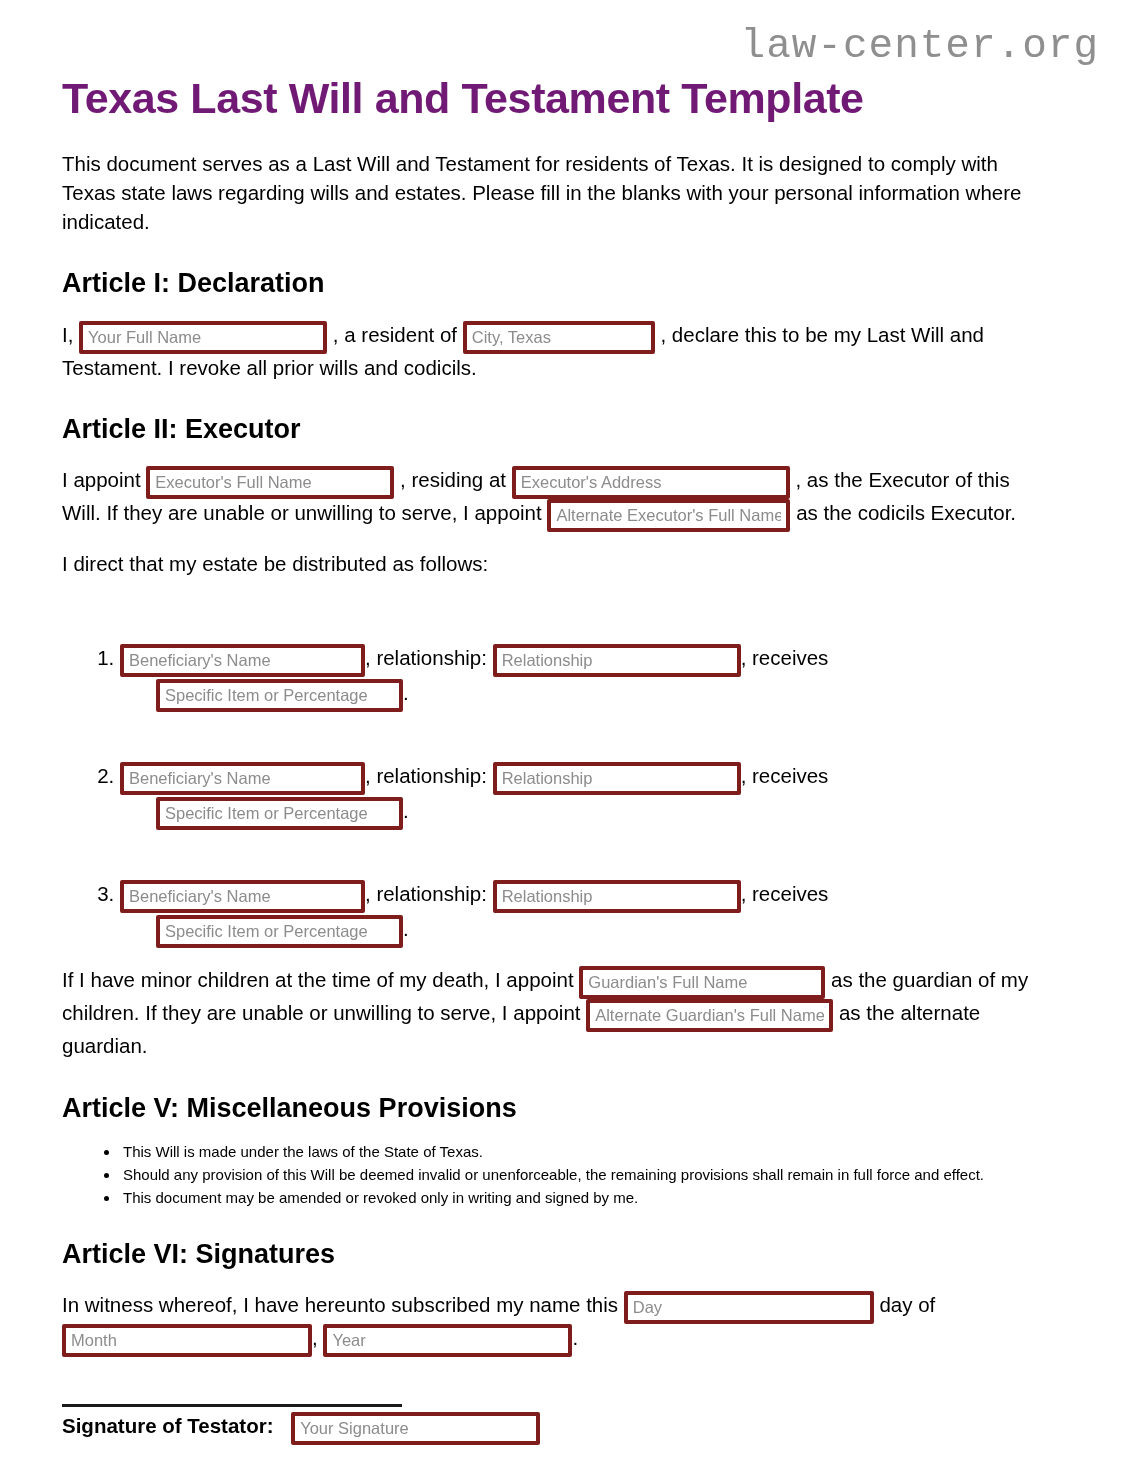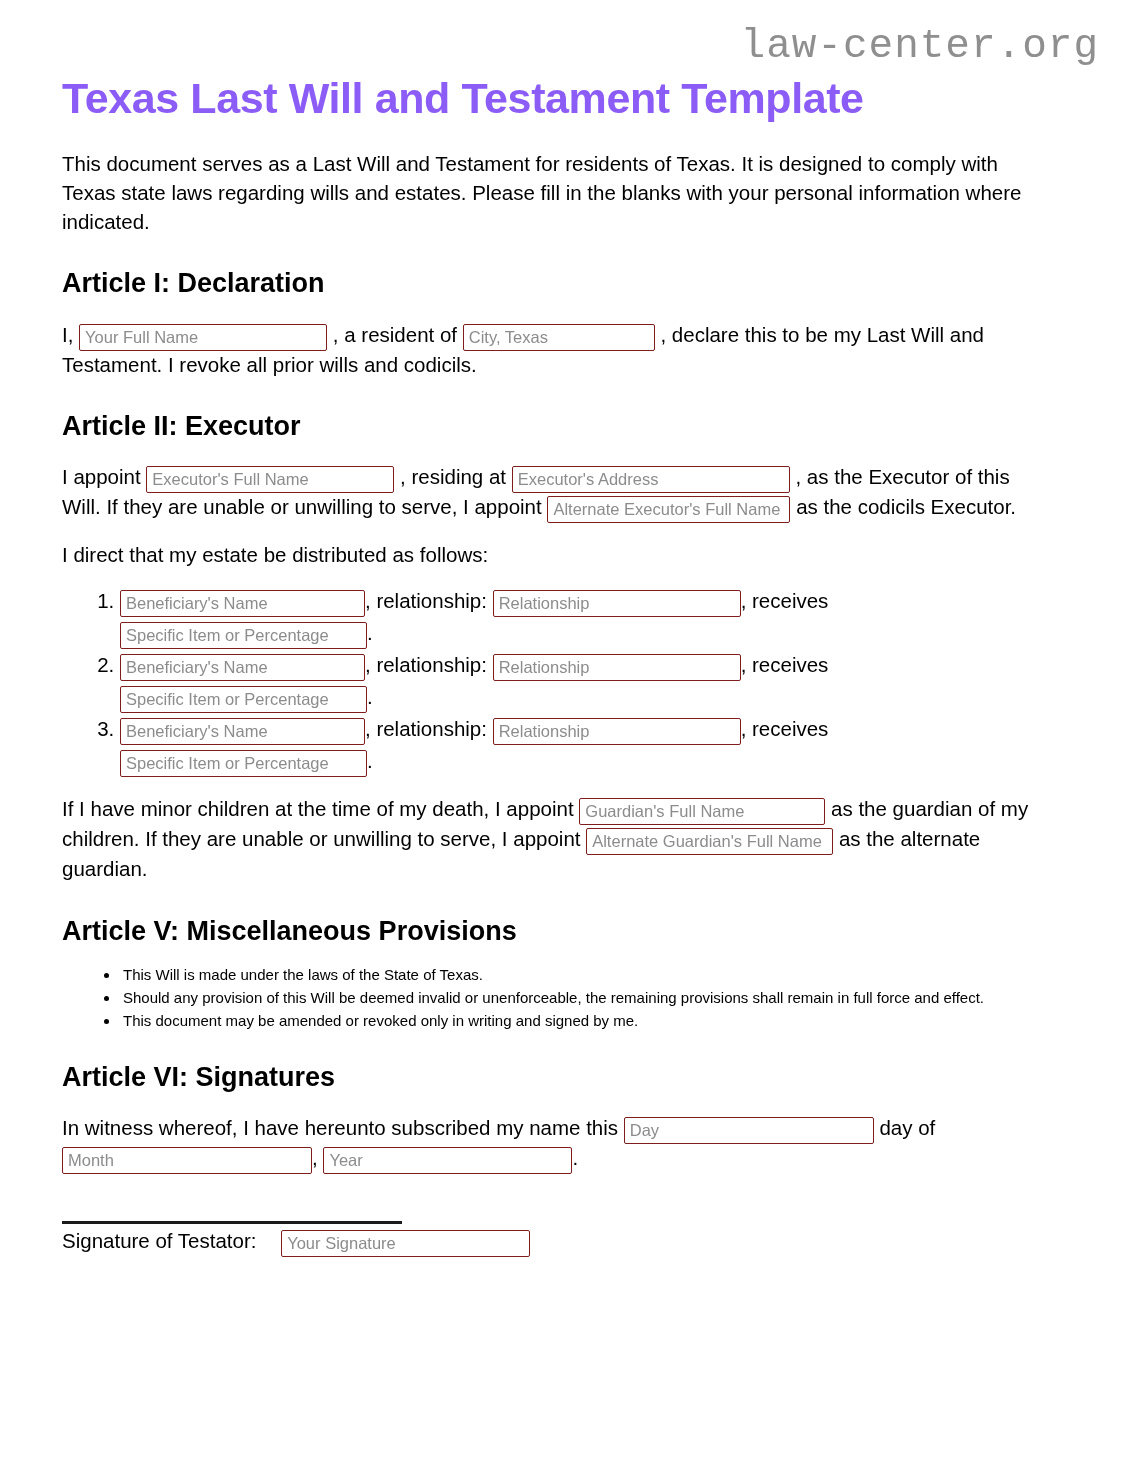--- a/index.html
+++ b/index.html
@@ -37,21 +37,21 @@
     user-select: none;
   }
   
   .doc-title {
     margin: 0;
     padding-top: 74px;
     font-size: 43px;
     font-weight: bold;
     letter-spacing: -0.4px;
     line-height: 1.12;
-    color: #8b5cf6;
+    color: #701a75;
   }
   .intro {
     margin: 27px 0 0 0;
     font-size: 20.5px;
     line-height: 1.42;
     color: #000;
     max-width: 1006px;
   }
   h2.article-heading {
     margin: 30px 0 0 0;
@@ -65,42 +65,42 @@
     font-size: 20.5px;
     line-height: 1.45;
     color: #000;
   }
   
   input.blank {
     font-family: "Liberation Sans", sans-serif;
     font-size: 16.5px;
     color: #222;
     background: #ffffff;
-    border: 1px solid #7f1d1d;
+    border: 4px solid #7f1d1d;
     border-radius: 2px;
     padding: 3px 5px;
     box-sizing: border-box;
     vertical-align: baseline;
     position: relative;
     top: 1px;
     outline: none;
     text-overflow: clip;
   }
   input.blank::placeholder {
     color: #8c8c8c;
     opacity: 1;
   }
   .w-name      { width: 248px; }
   .w-city      { width: 192px; }
   .w-exec      { width: 248px; }
   .w-execaddr  { width: 278px; }
   .w-altexec   { width: 243px; font-size: 15.5px; }
-  .w-benname   { width: 245px; }
+  .w-benname   { width: 245px; margin-top: 48px; }
   .w-rel       { width: 248px; }
-  .w-item      { width: 247px; }
+  .w-item      { width: 247px; margin-left: 36px; }
   .w-guardian  { width: 246px; }
   .w-altguard  { width: 247px; font-size: 15.5px; }
   .w-day       { width: 250px; }
   .w-month     { width: 250px; }
   .w-year      { width: 249px; }
   .w-signature { width: 249px; }
 
   
   ol.beneficiaries {
     margin: 16px 0 0 0;
@@ -139,21 +139,22 @@
     border-top: 3px solid #1a1a1a;
     margin: 0 0 4px 0;
   }
   .sig-line {
     font-size: 20.5px;
     line-height: 1.3;
     color: #000;
     white-space: nowrap;
   }
   .sig-line .sig-label {
-    margin-right: 19px;
+    margin-right: 12px;
+    font-weight: bold;
   }
   .nowrap { white-space: nowrap; }
 </style>
 </head>
 <body>
 
 <div class="page">
 
   <div class="watermark">law-center.org</div>
 

